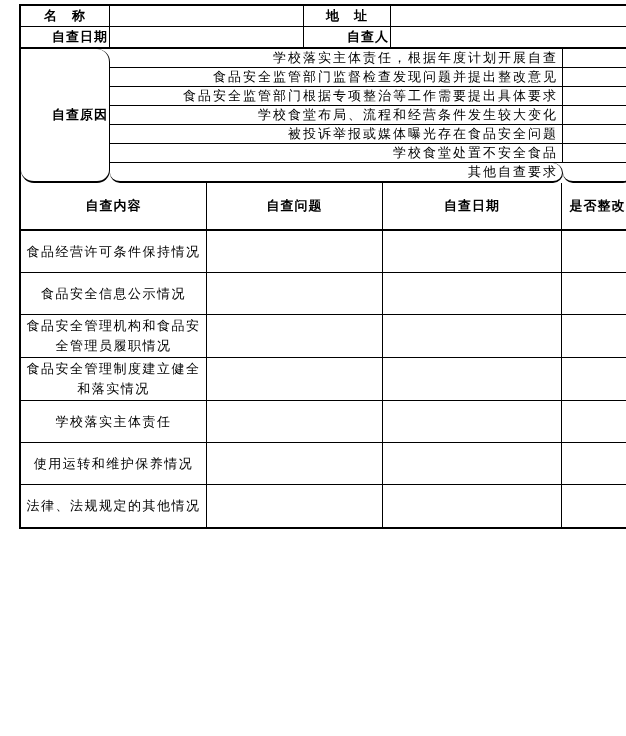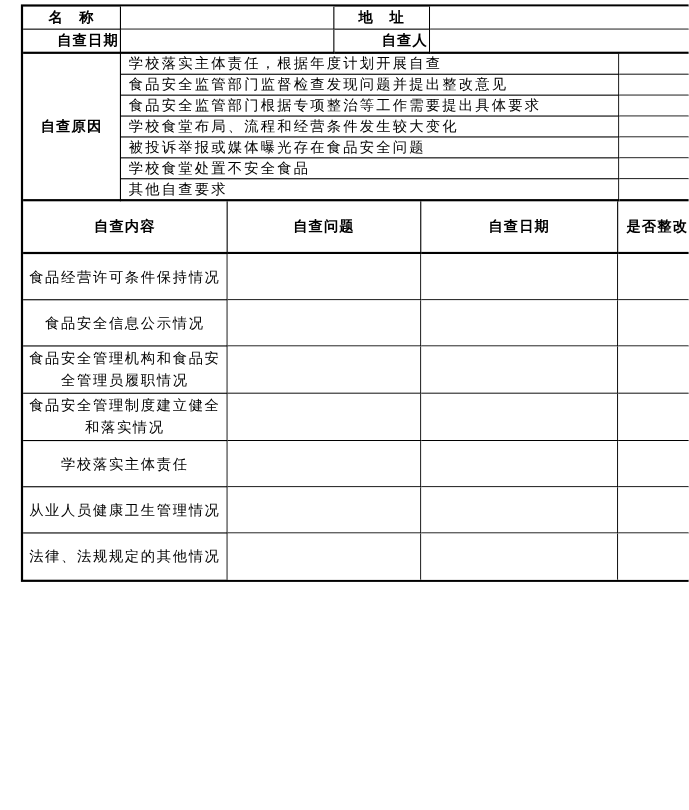--- a/index.html
+++ b/index.html
@@ -35,23 +35,23 @@
     overflow: hidden;
     vertical-align: middle;
   }
   table.t td:last-child { border-right: none; }
 
   
   .top-table td { height: 17px; }
   .top-table tr:last-child td { border-bottom-width: 2px; text-align: right; }
 
   
-  .reason-table td { height: 18px; }
+  .reason-table td { height: 18px; text-align: right; }
   .reason-table tr:last-child td,
-  .reason-table td.span-label { border-bottom-width: 2px; }
+  .reason-table td.span-label { border-bottom-width: 2px; border-radius: 13px; }
   .reason-text {
     text-align: left;
     padding: 0 4px 0 7px;
     letter-spacing: 2px;
     white-space: nowrap;
   }
 
   
   .main-table td.hdr {
     height: 48px;
@@ -179,21 +179,21 @@
         <td class="c blank"></td>
         <td class="c blank"></td>
       </tr>
       <tr>
         <td class="c content-cell">学校落实主体责任</td>
         <td class="c blank"></td>
         <td class="c blank"></td>
         <td class="c blank"></td>
       </tr>
       <tr>
-        <td class="c content-cell">从业人员健康卫生管理情况</td>
+        <td class="c content-cell">使用运转和维护保养情况</td>
         <td class="c blank"></td>
         <td class="c blank"></td>
         <td class="c blank"></td>
       </tr>
       <tr>
         <td class="c content-cell">法律、法规规定的其他情况</td>
         <td class="c blank"></td>
         <td class="c blank"></td>
         <td class="c blank"></td>
       </tr>

